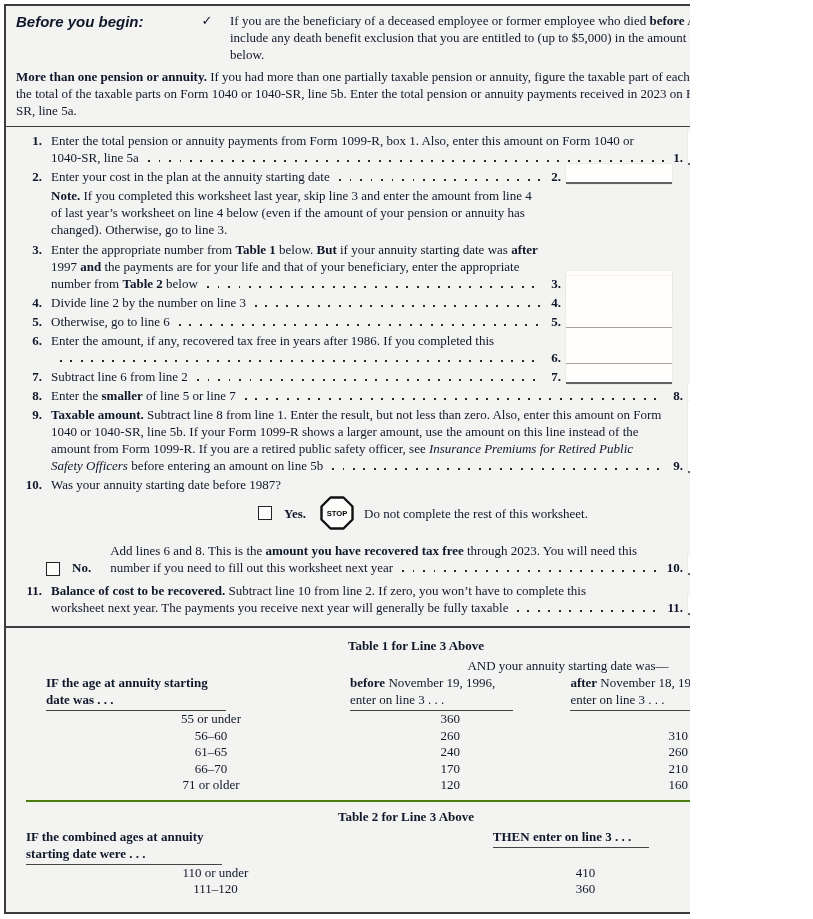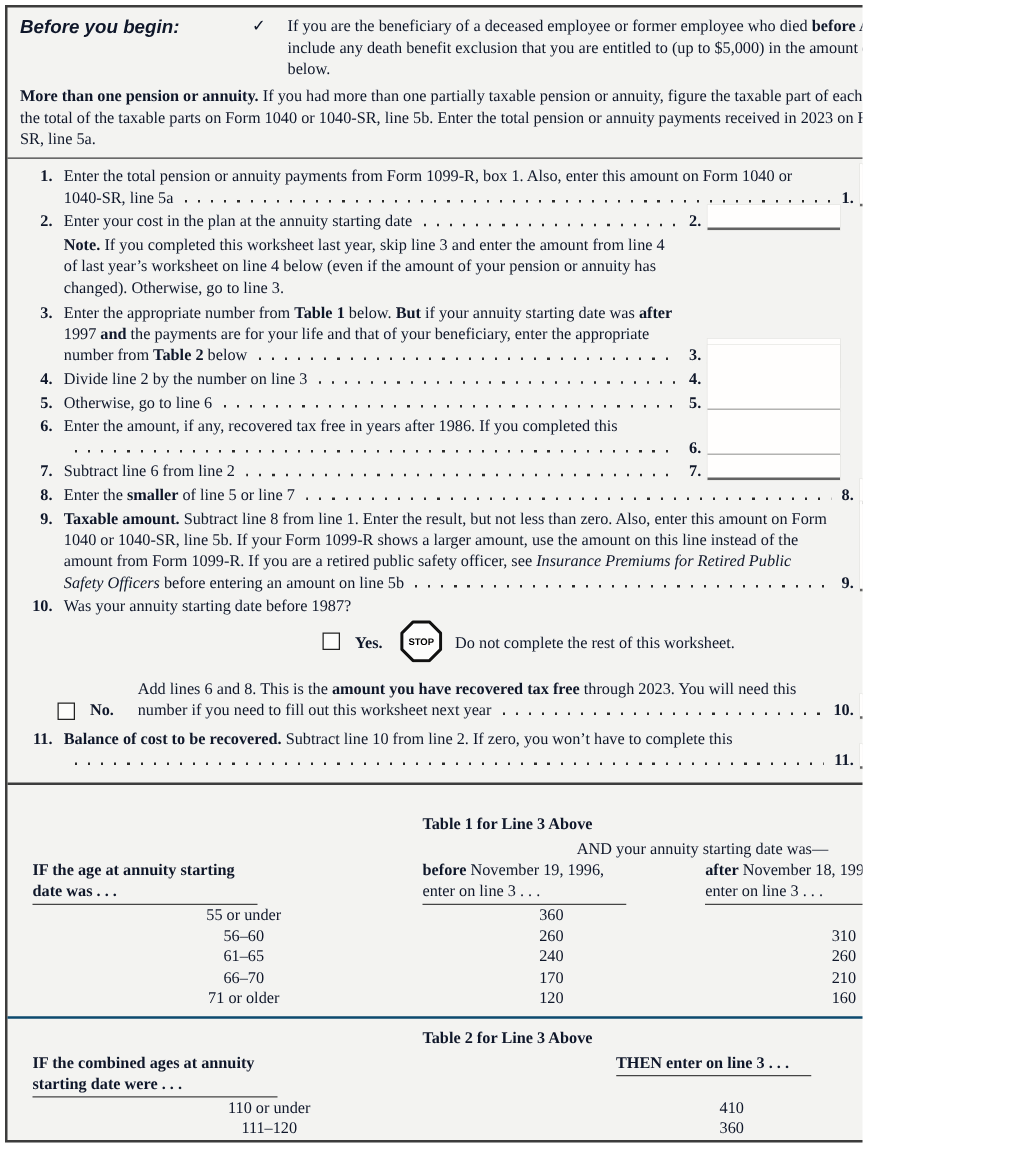--- a/index.html
+++ b/index.html
@@ -32,21 +32,21 @@
         border-bottom:2px solid #636363;box-shadow:0 0 0 0.5px #e3e3e0;}
   .indent{margin-left:37px;margin-top:1px;margin-bottom:3px;}
   .chkrow{display:flex;align-items:center;margin:5px 0 3px 32px;justify-content:center;}
   .chk{flex:none;width:12px;height:12px;border:1.3px solid #222;background:#fcfcfb;}
   .chklabel{font-weight:bold;margin:0 10px 0 12px;flex:none;}
   .yesrow{margin-bottom:14px;min-height:30px;}
   .norow{display:flex;align-items:flex-end;margin:6px 0 2px 32px;}
   .norow .chk{margin-top:2px;}
   .stopwrap{flex:none;width:34px;height:34px;margin:-9px 10px -9px 4px;}
   
-  .tsec1{padding:20px 10px 6px 10px;border-bottom:2px solid #0c4a6e;}
+  .tsec1{padding:7px 10px 6px 10px;border-bottom:2px solid #4d7c0f;margin-left:20px;}
   .tsec2{padding:4px 10px 4px 10px;}
   .ttitle{text-align:center;font-weight:bold;margin:2px 0 3px 0;}
   .tspan{margin-left:40%;width:60%;text-align:center;font-weight:normal;}
   .t1row{display:grid;grid-template-columns:40% 29% 31%;}
   .t2row{display:grid;grid-template-columns:46% 54%;}
   .hcell{padding-left:10px;}
   .hl{display:inline-block;border-bottom:1.4px solid #444;padding:0 18px 2px 0;}
   .t2h2{padding-left:118px;}
   .trows .t1row>div,.trows .t2row>div{text-align:center;line-height:16.5px;}
   .trows .t1row>div:first-child{padding-left:46px;}
@@ -228,20 +228,21 @@
       <div class="boxcol">
             <div class="ebox" style="height:18px"></div>
           </div>
     </div>
 
     <div class="wline outer" style="margin-top:6px">
       <div class="num">11.</div>
       <div class="body">
         <div><span style="font-weight: bold;">Balance of cost to be recovered.</span><span> Subtract line 10 from line 2. If zero, you won’t have to complete this</span></div>
         <div class="lastline">
+          <span class="frag"><span>worksheet next year. The payments you receive next year will generally be fully taxable</span></span>
           <span class="leader"></span>
           <span class="nlabel">11.</span>
         </div>
       </div>
       <div class="boxcol">
             <div class="ebox" style="height:18px"></div>
           </div>
     </div>
 
   </div>

